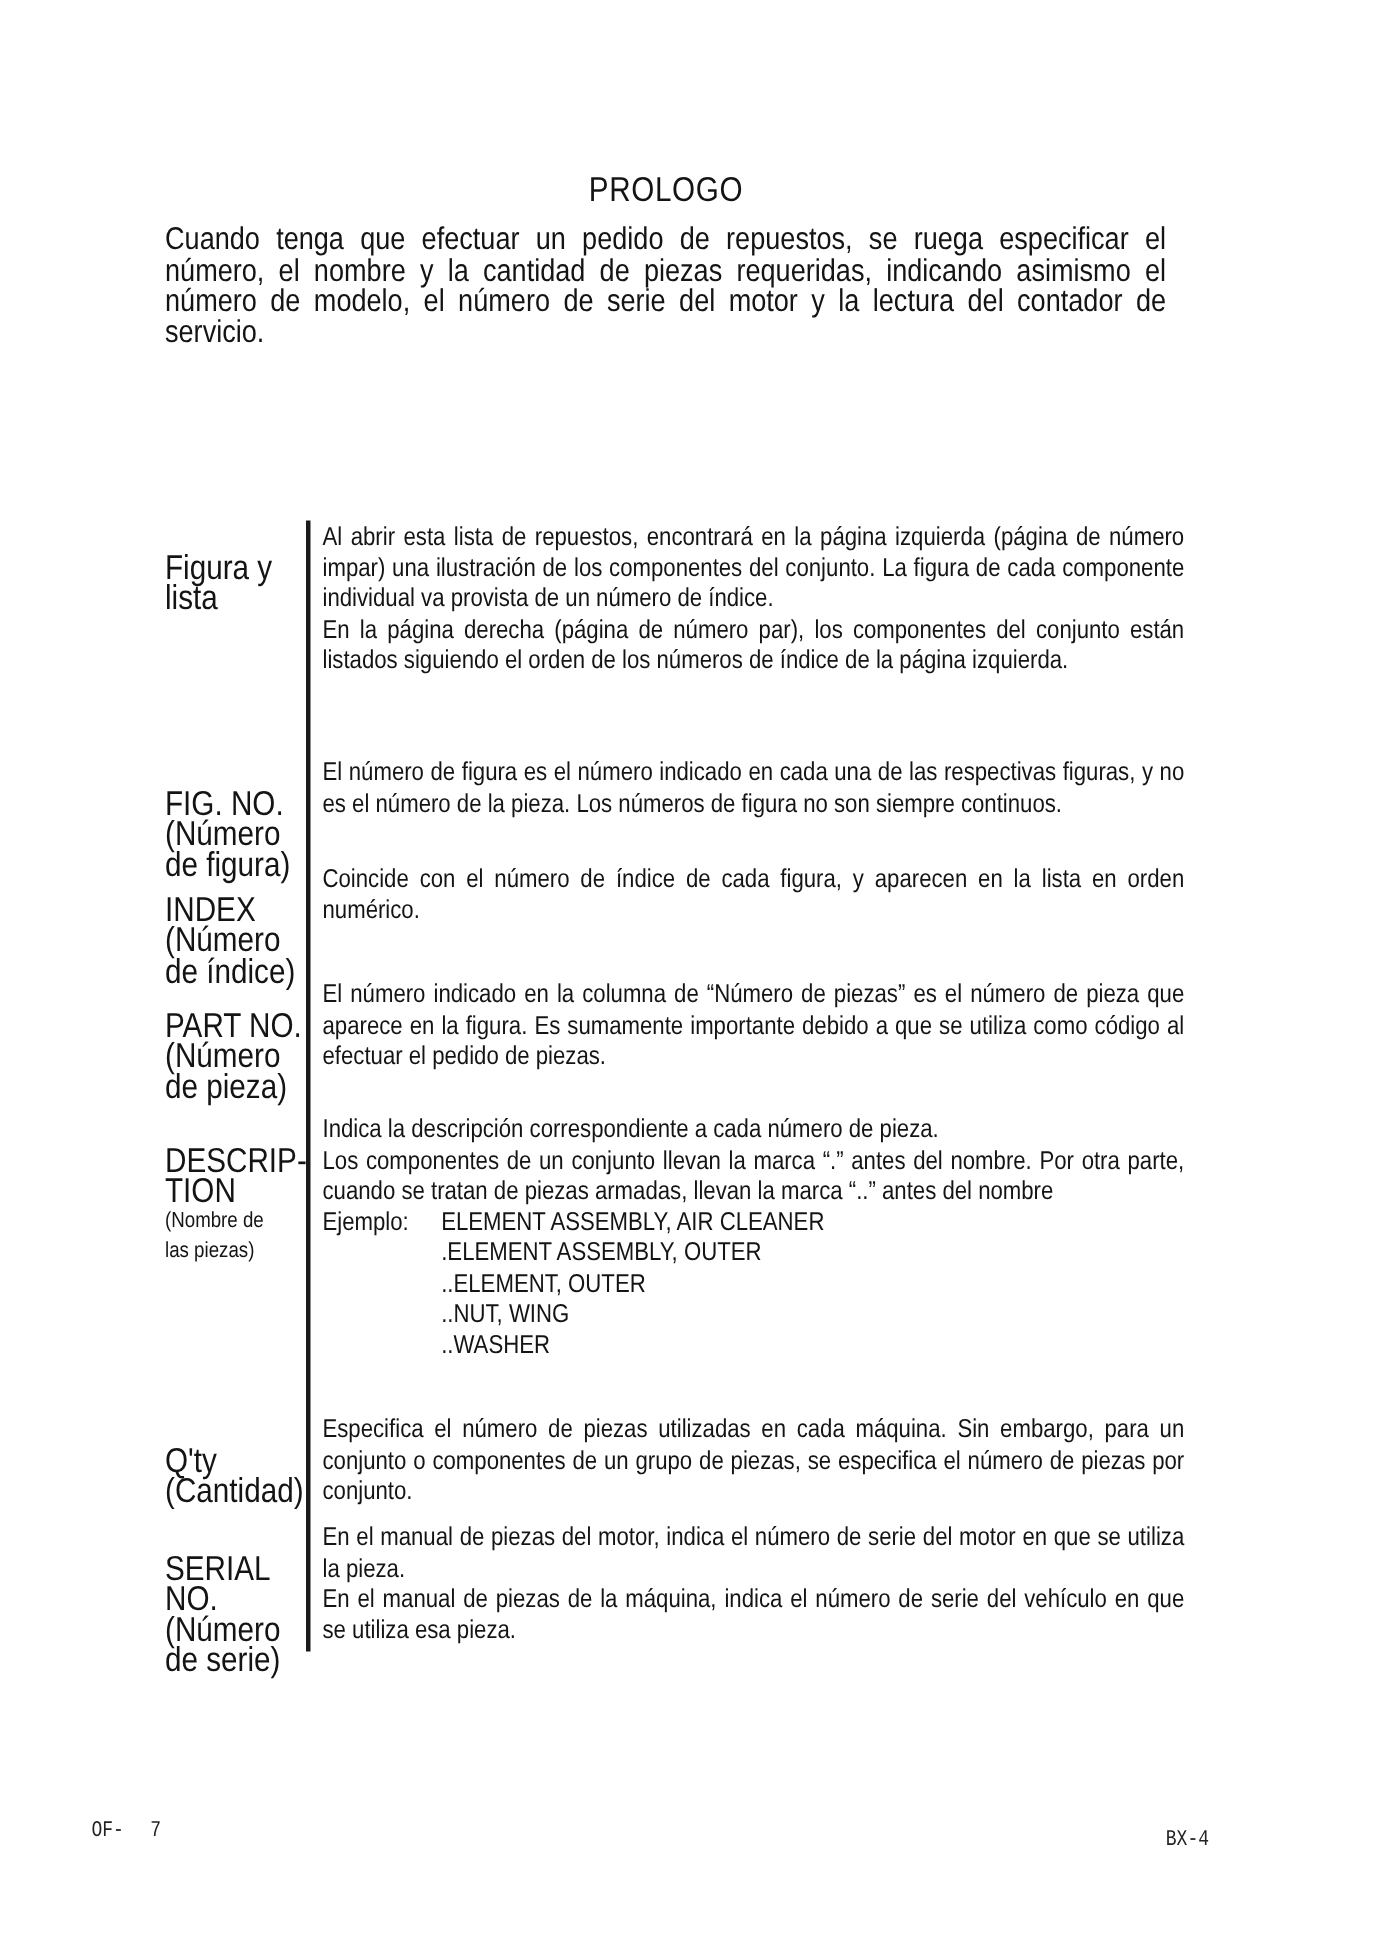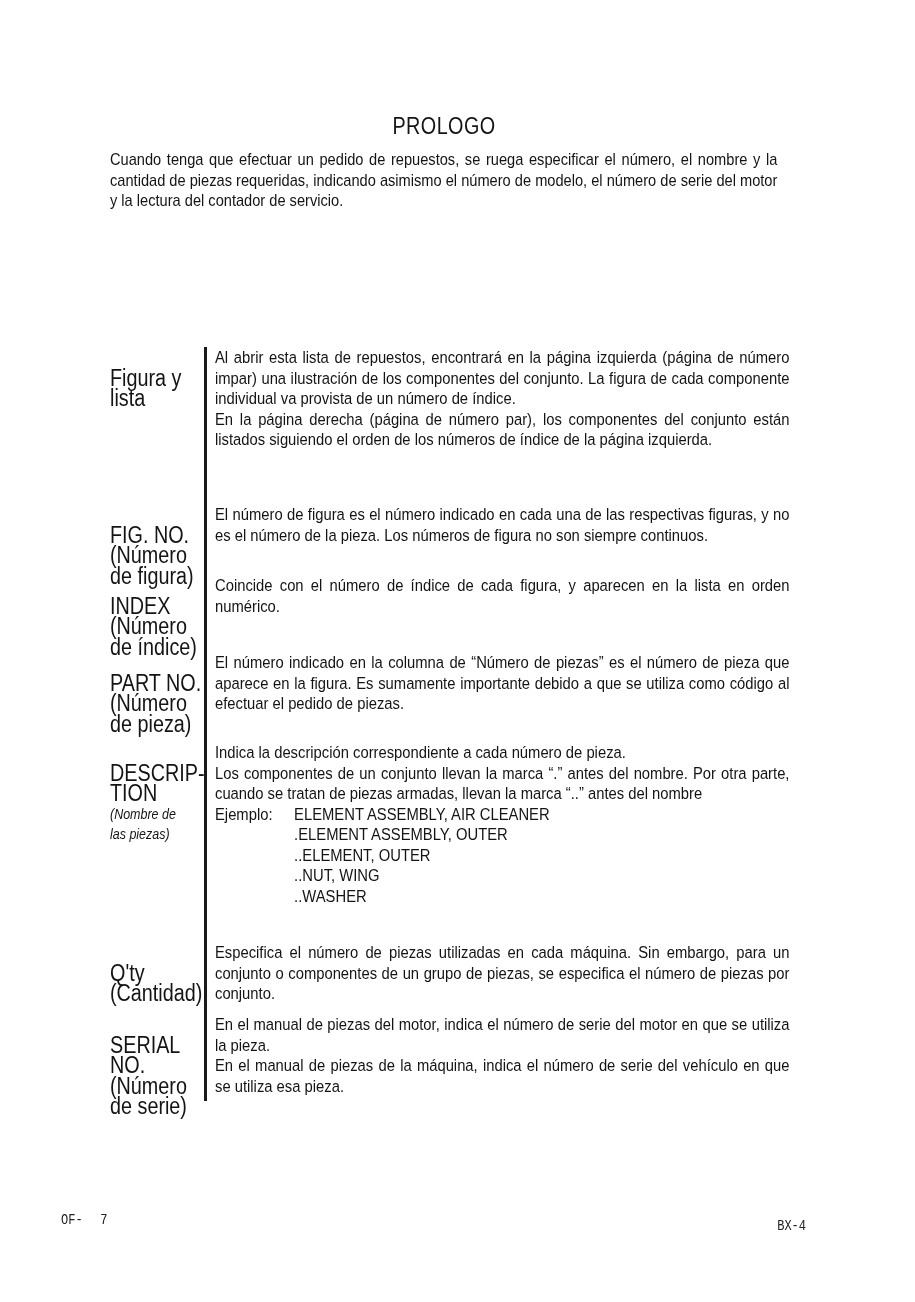--- a/index.html
+++ b/index.html
@@ -30,21 +30,21 @@
     text-align: center;
     font-size: 23px;
     letter-spacing: 0.5px;
     transform: scaleX(0.86);
     transform-origin: 424px 0;
   }
   .para {
     position: absolute;
     left: 90px;
     width: 668px;
-    font-size: 17px;
+    font-size: 21px;
     line-height: 20.5px;
     text-align: justify;
     text-align-last: left;
   }
   .narrow {
     display: inline-block;
     transform: scaleX(0.86);
     transform-origin: 0 0;
     width: 776px;
   }
@@ -79,21 +79,21 @@
     font-size: 23px;
     line-height: 20.5px;
     white-space: pre-line;
   }
   .term .inner, .desc .inner {
     display: inline-block;
     transform: scaleX(0.86);
     transform-origin: 0 0;
   }
   .term .inner { width: 110px; }
-  .term.small { font-size: 14.5px; font-style: italic; }
+  .term.small { font-size: 14.5px; }
   .desc {
     position: absolute;
     left: 105px;
     top: 0;
     width: 575px;
     font-size: 17.2px;
     line-height: 20.5px;
   }
   .desc .inner { width: 668px; text-align: justify; text-align-last: left; }
   .desc .line { display: block; }

